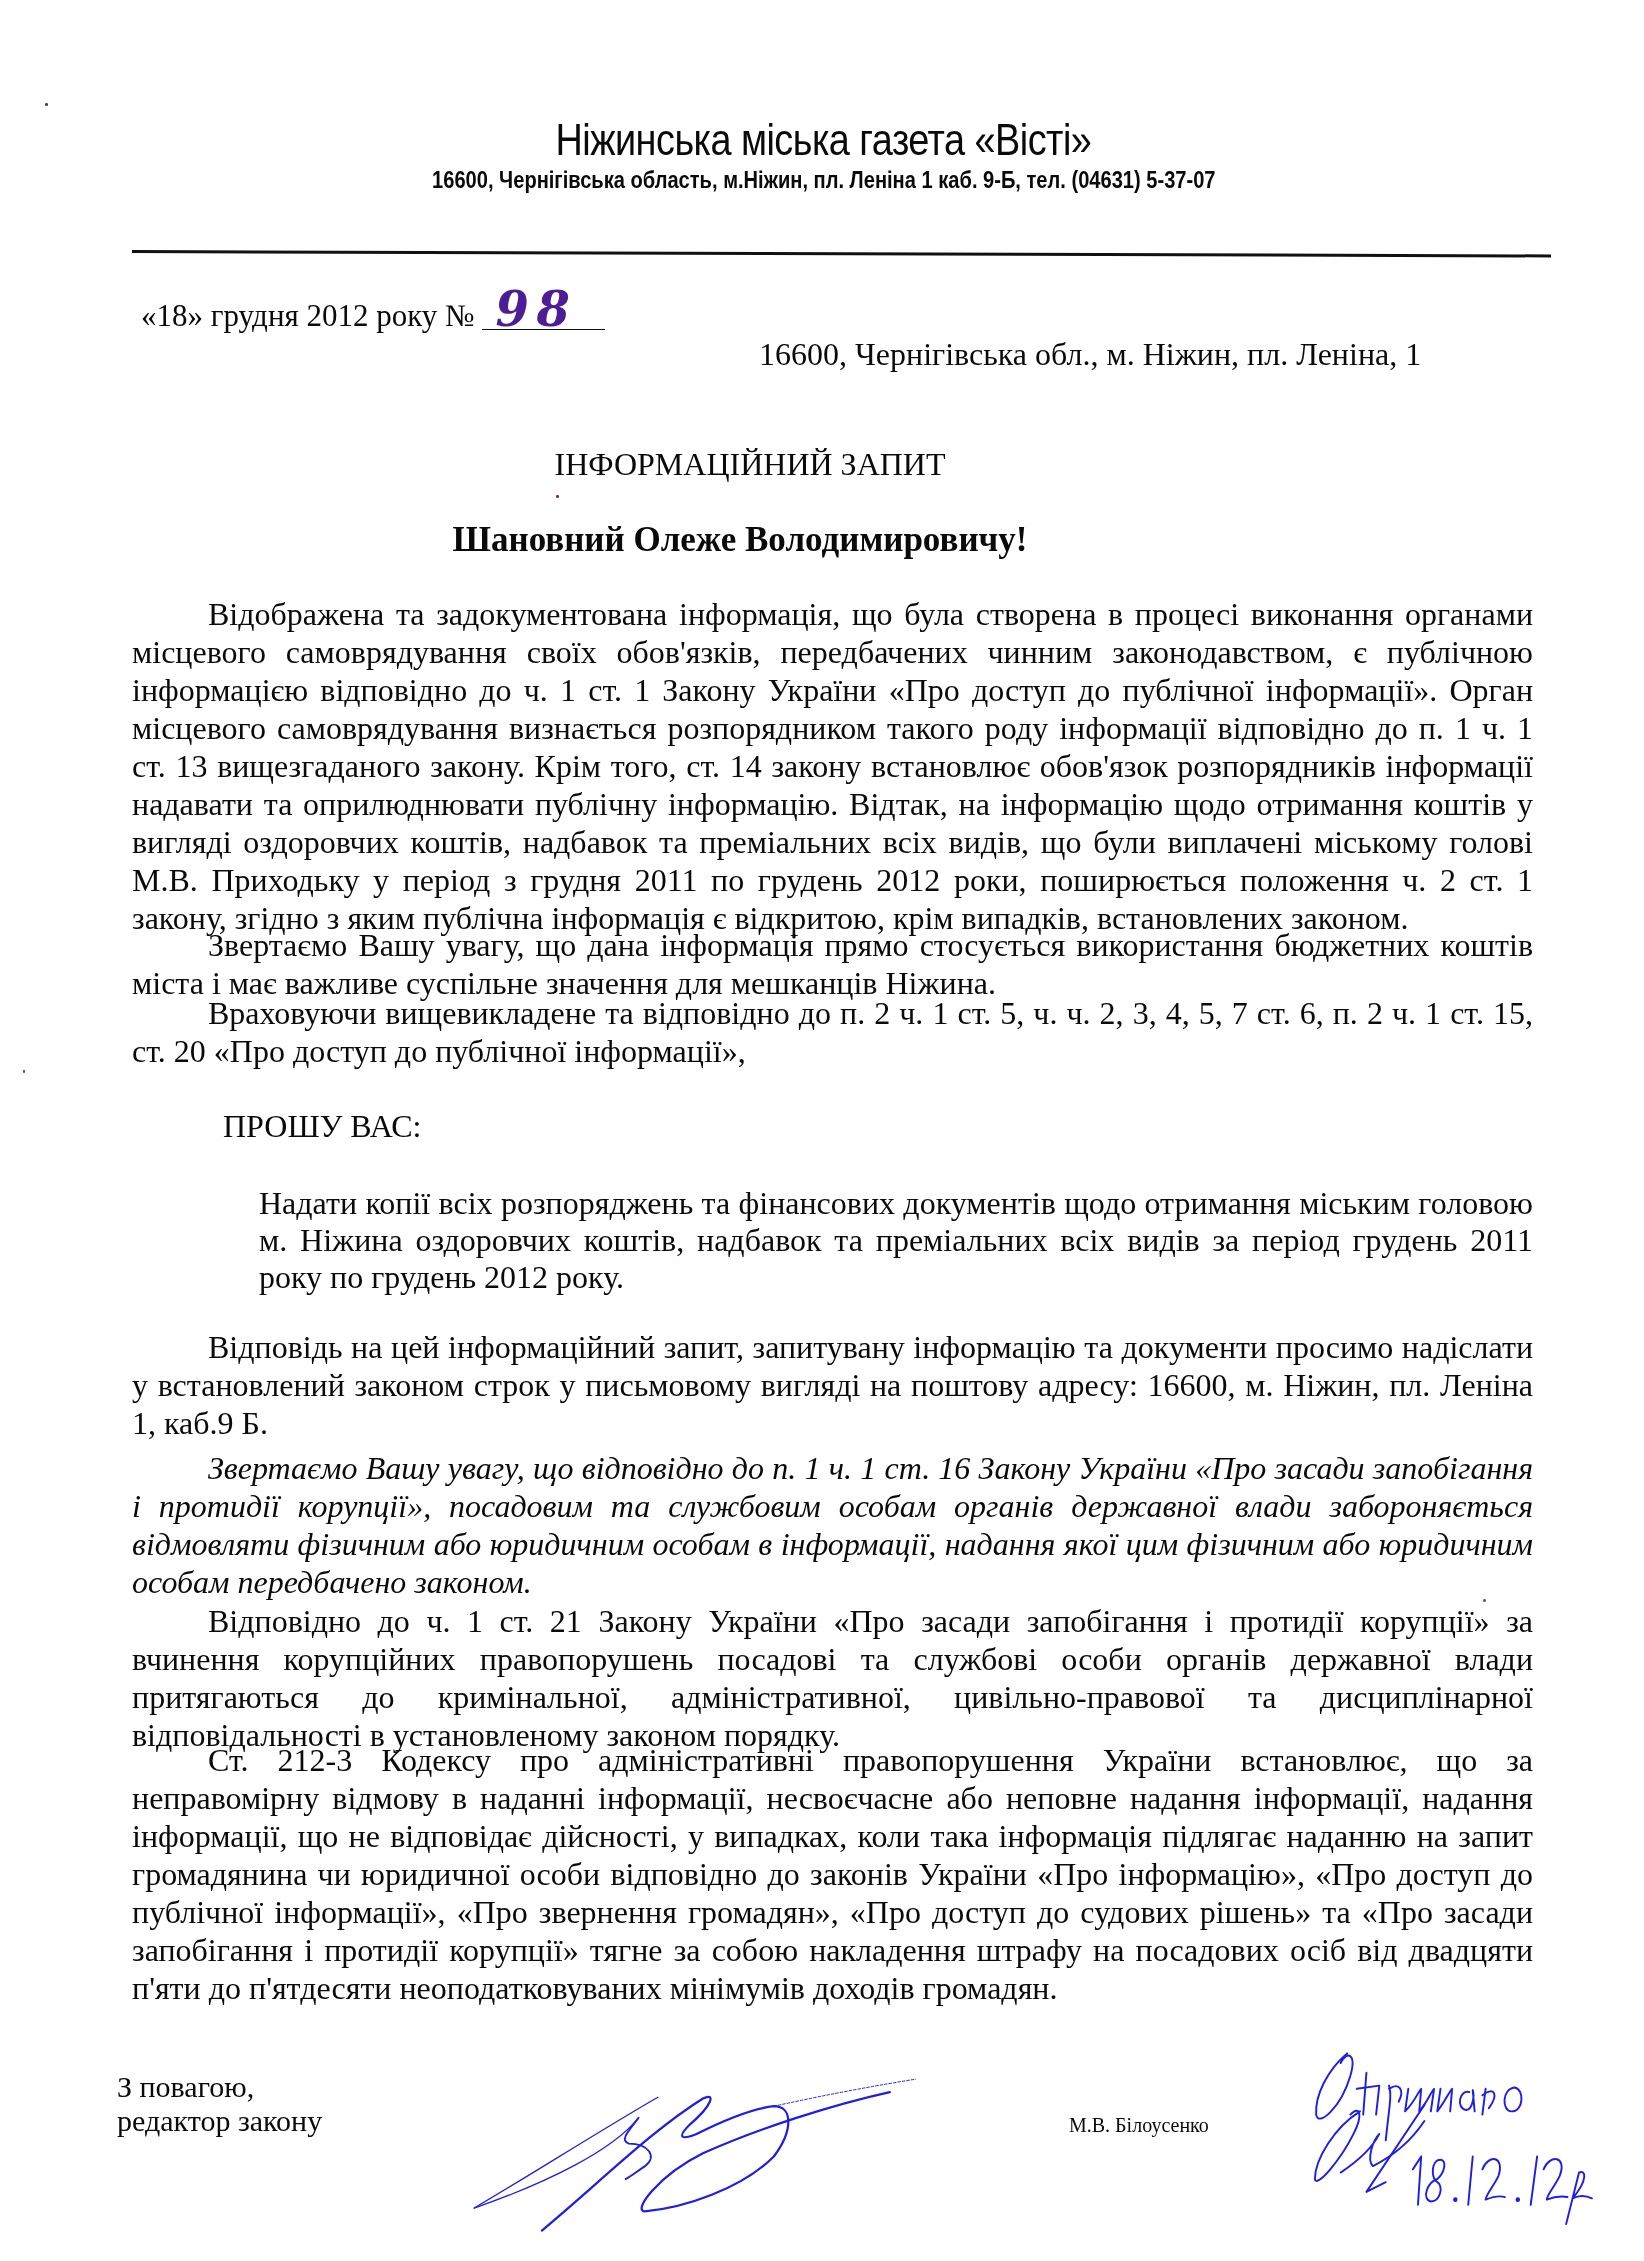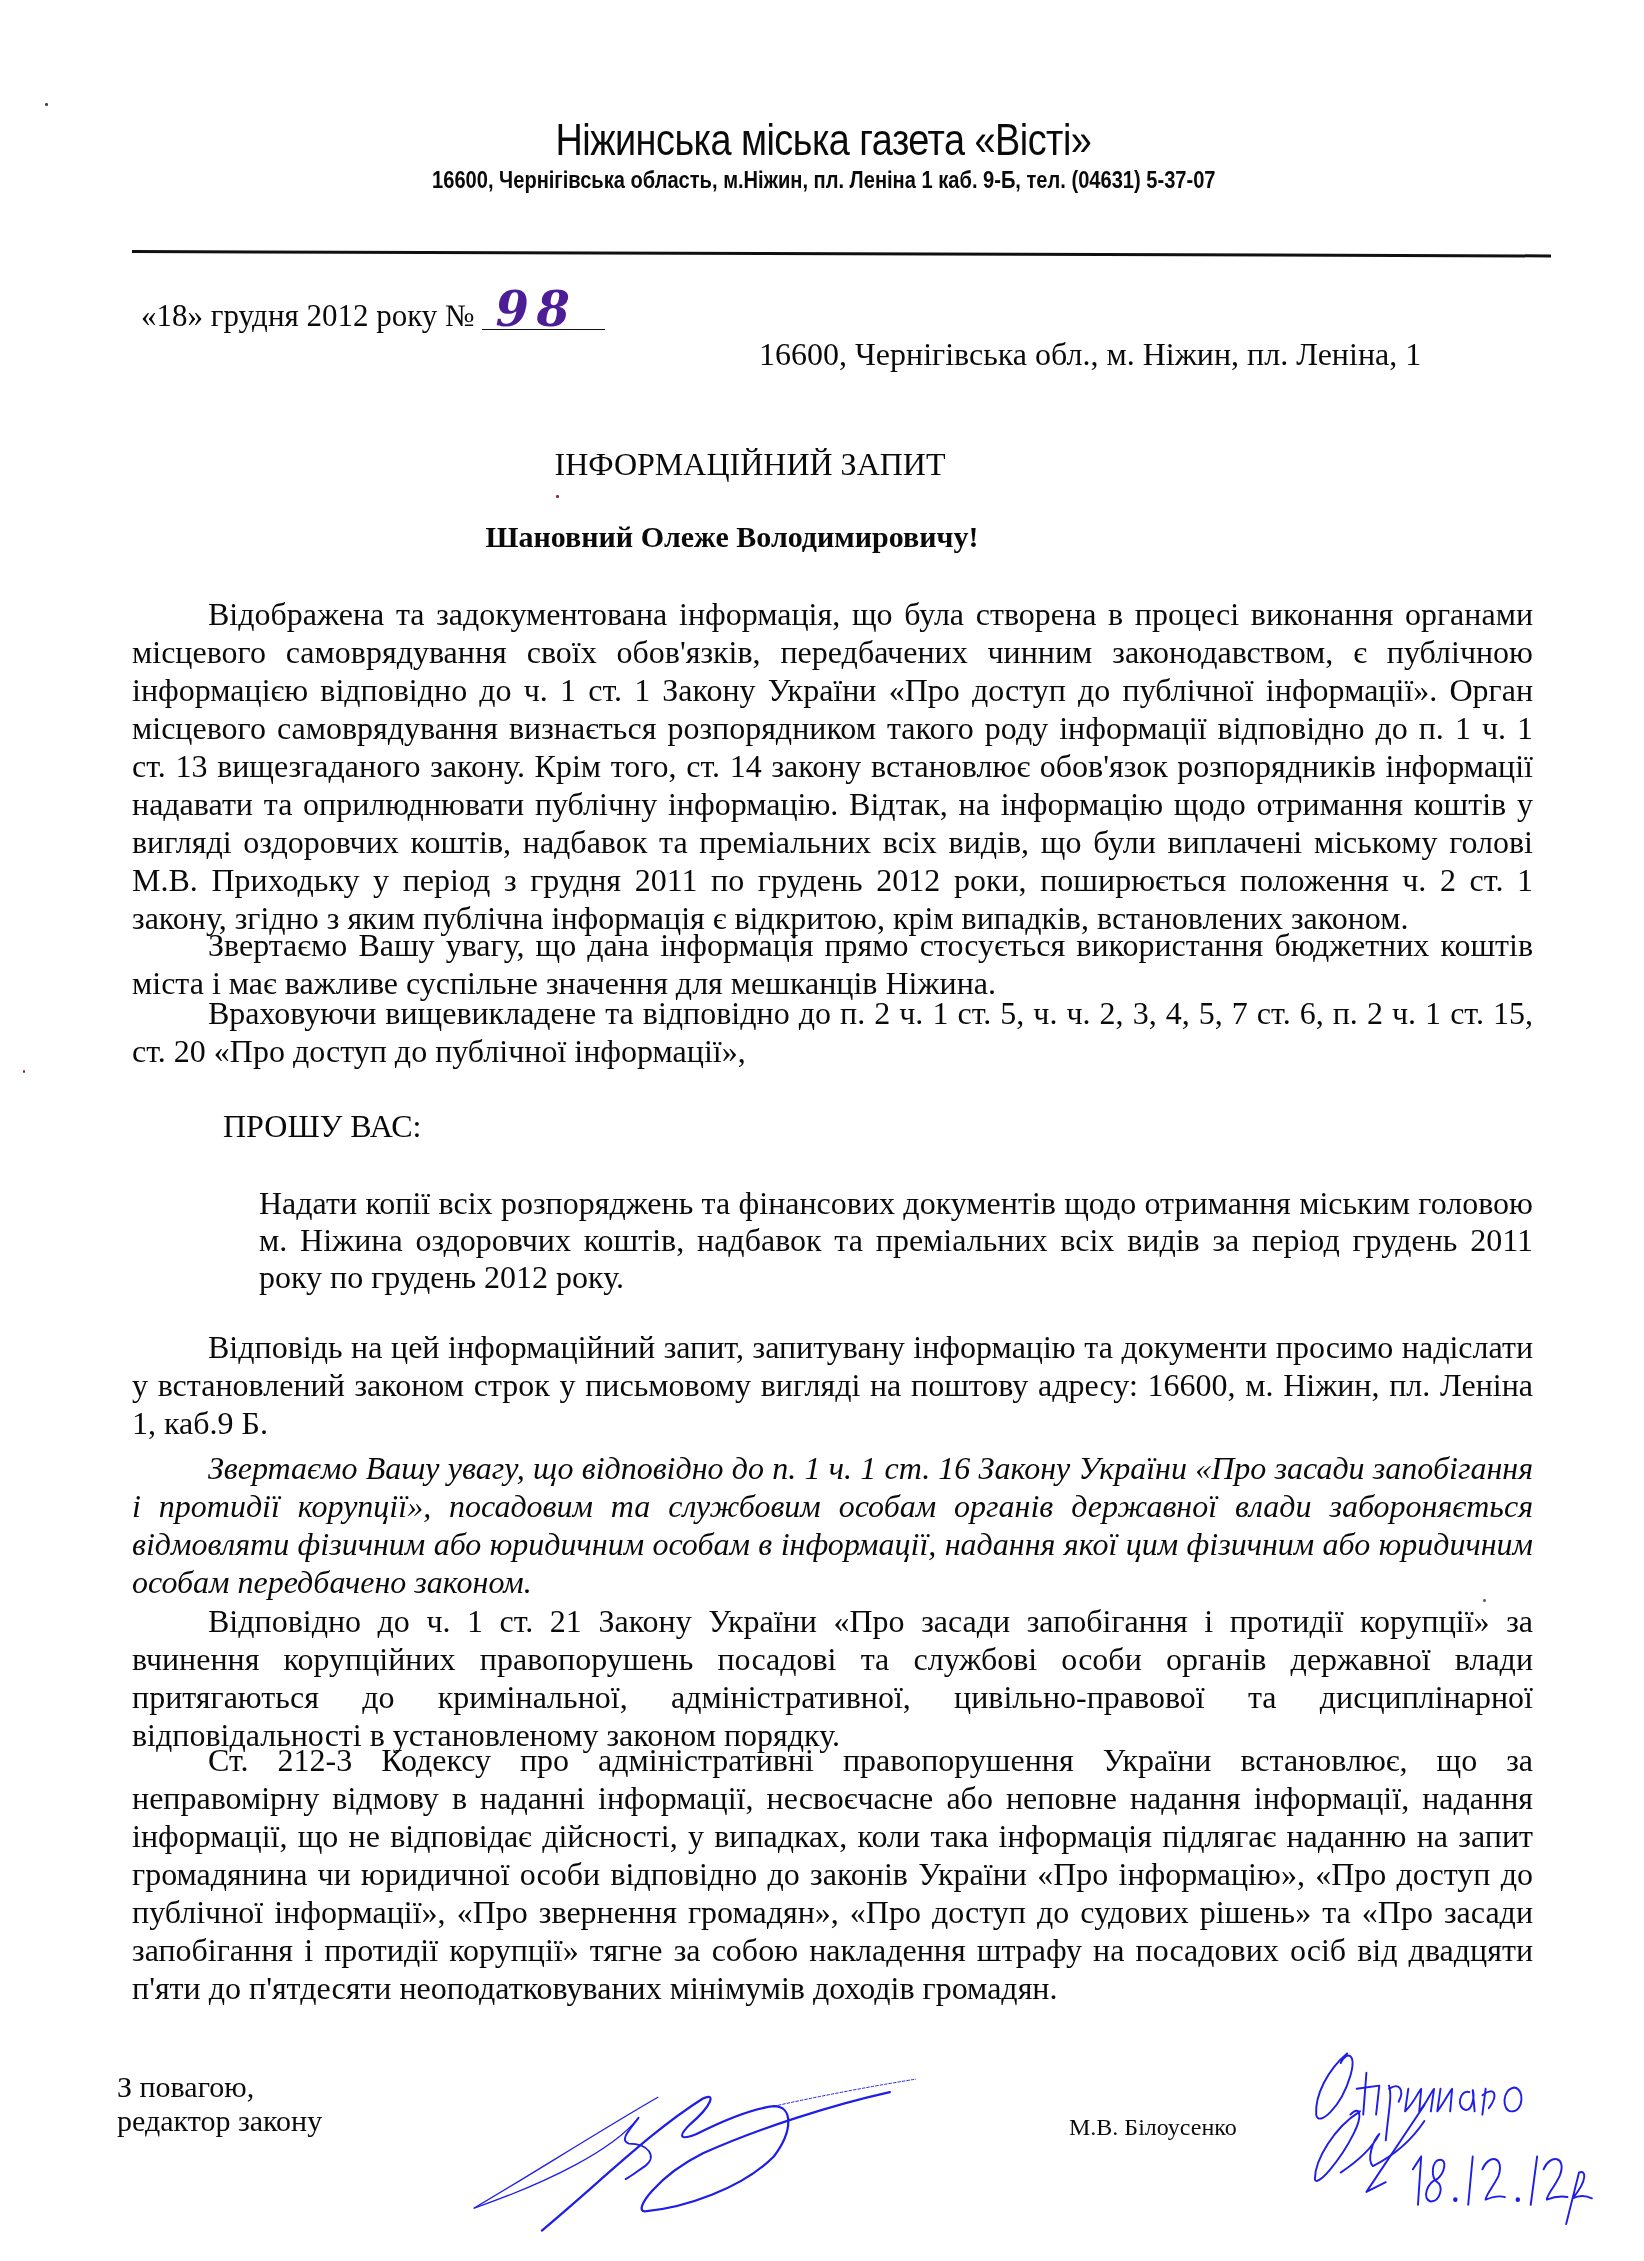--- a/index.html
+++ b/index.html
@@ -15,37 +15,37 @@
 
   
   #date-line { left: 141px; top: 290px; font-size: 31px; white-space: nowrap; }
   #date-line .num { display: inline-block; min-width: 110px; border-bottom: 1.9px solid #111; text-align: left; padding-left: 13px; font-family: "DejaVu Serif", serif; font-style: italic; font-size: 48px; line-height: 39px; color: #4c1d95; font-weight: bold; letter-spacing: 7.7px; }
 
   
   #recipient { left: 759px; top: 335px; font-size: 32px; line-height: 39px; }
   #recipient .name { font-weight: bold; }
 
   #doc-heading { left: 0; width: 1500px; top: 446px; text-align: center; font-size: 32px; }
-  #greeting { left: 0; width: 1464px; top: 520px; text-align: center; font-size: 30px; font-weight: bold; }
+  #greeting { left: 8px; width: 1464px; top: 520px; text-align: center; font-size: 35px; font-weight: bold; }
 
   .para { left: 132px; width: 1401px; font-size: 32px; line-height: 38px; text-align: justify; text-align-last: left; }
   .para .indent { display: inline-block; width: 76px; }
   #p1 { top: 555px; margin-top: 40px; }
   #p2 { top: 926px; }
   #p3 { top: 994px; }
   #ask-label { left: 223px; top: 1108px; font-size: 32px; }
   #request { left: 259px; width: 1274px; top: 1185px; font-size: 32px; line-height: 37px; text-align: justify; text-align-last: left; }
   #p4 { top: 1328px; }
   #p5 { top: 1449px; font-style: italic; }
   #p6 { top: 1602px; }
   #p7 { top: 1741px; }
 
   
   #closing { left: 117px; top: 2070px; font-size: 30px; line-height: 34px; }
-  #signer-name { left: 1069px; top: 2114px; font-size: 24px; }
+  #signer-name { left: 1069px; top: 2114px; font-size: 20px; }
 
   svg.ink { position: absolute; overflow: visible; }
   .stray { position: absolute; width: 2.6px; height: 2.6px; border-radius: 1.3px; }
 </style>
 </head>
 <body>
 
 <div id="lh-title" class="abs sans">Ніжинська міська газета «Вісті»</div>
 <div id="lh-address" class="abs sans">16600, Чернігівська область,  м.Ніжин, пл. Леніна 1 каб. 9-Б, тел. (04631) 5-37-07</div>
 <div id="lh-rule" class="abs"></div>

